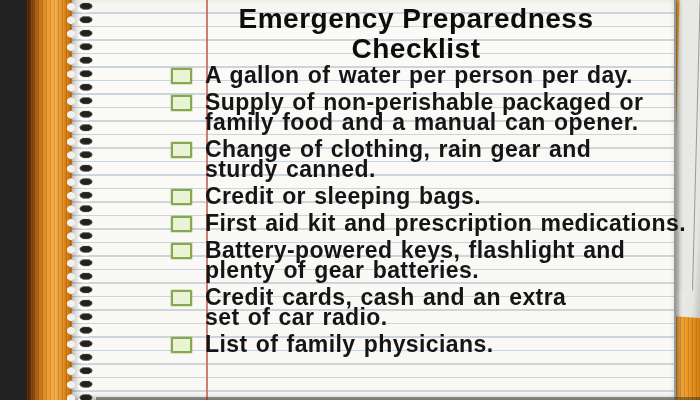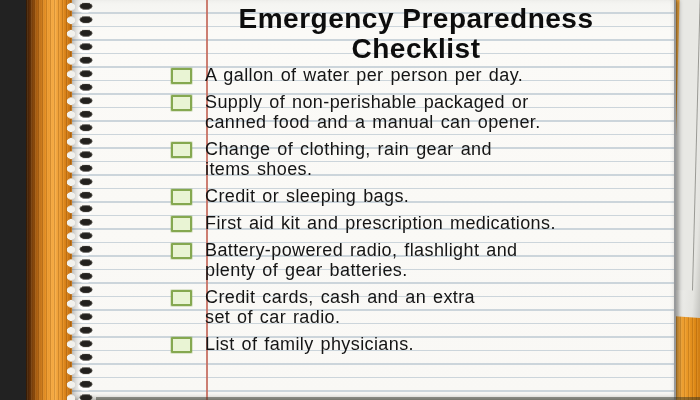--- a/index.html
+++ b/index.html
@@ -78,21 +78,21 @@
     position:absolute; left:145px; top:65px; width:505px;
   }
   .check-item { display:flex; align-items:flex-start; margin-bottom:7px; }
   .checkbox {
     flex:none; width:17px; height:12px; margin:3px 13px 0 0;
     border:2px solid #85a850; border-radius:1px; background:#e9f4d4;
     box-shadow:0 0 0 1px rgba(133,168,80,.25);
     cursor:pointer;
   }
   .item-text {
-    font-weight:normal; font-size:18px; line-height:20px;
+    font-weight:bold; font-size:23px; line-height:20px;
     letter-spacing:.4px; word-spacing:1.5px; color:#151515;
   }
   .item-line { white-space:nowrap; }
 
   .bottom-shade {
     position:absolute; left:70px; right:12px; bottom:0; height:3px;
     background:rgba(38,40,28,.45);
   }
 </style>
 </head>
@@ -122,46 +122,46 @@
       <div class="check-item">
         <span class="checkbox"></span>
         <div class="item-text">
           <div class="item-line">A gallon of water per person per day.</div>
         </div>
       </div>
       <div class="check-item">
         <span class="checkbox"></span>
         <div class="item-text">
           <div class="item-line">Supply of non-perishable packaged or</div>
-          <div class="item-line">canned food and a manual can opener.</div>
+          <div class="item-line">family food and a manual can opener.</div>
         </div>
       </div>
       <div class="check-item">
         <span class="checkbox"></span>
         <div class="item-text">
           <div class="item-line">Change of clothing, rain gear and</div>
-          <div class="item-line">items shoes.</div>
+          <div class="item-line">sturdy canned.</div>
         </div>
       </div>
       <div class="check-item">
         <span class="checkbox"></span>
         <div class="item-text">
           <div class="item-line">Credit or sleeping bags.</div>
         </div>
       </div>
       <div class="check-item">
         <span class="checkbox"></span>
         <div class="item-text">
           <div class="item-line">First aid kit and prescription medications.</div>
         </div>
       </div>
       <div class="check-item">
         <span class="checkbox"></span>
         <div class="item-text">
-          <div class="item-line">Battery-powered radio, flashlight and</div>
+          <div class="item-line">Battery-powered keys, flashlight and</div>
           <div class="item-line">plenty of gear batteries.</div>
         </div>
       </div>
       <div class="check-item">
         <span class="checkbox"></span>
         <div class="item-text">
           <div class="item-line">Credit cards, cash and an extra</div>
           <div class="item-line">set of car radio.</div>
         </div>
       </div>

